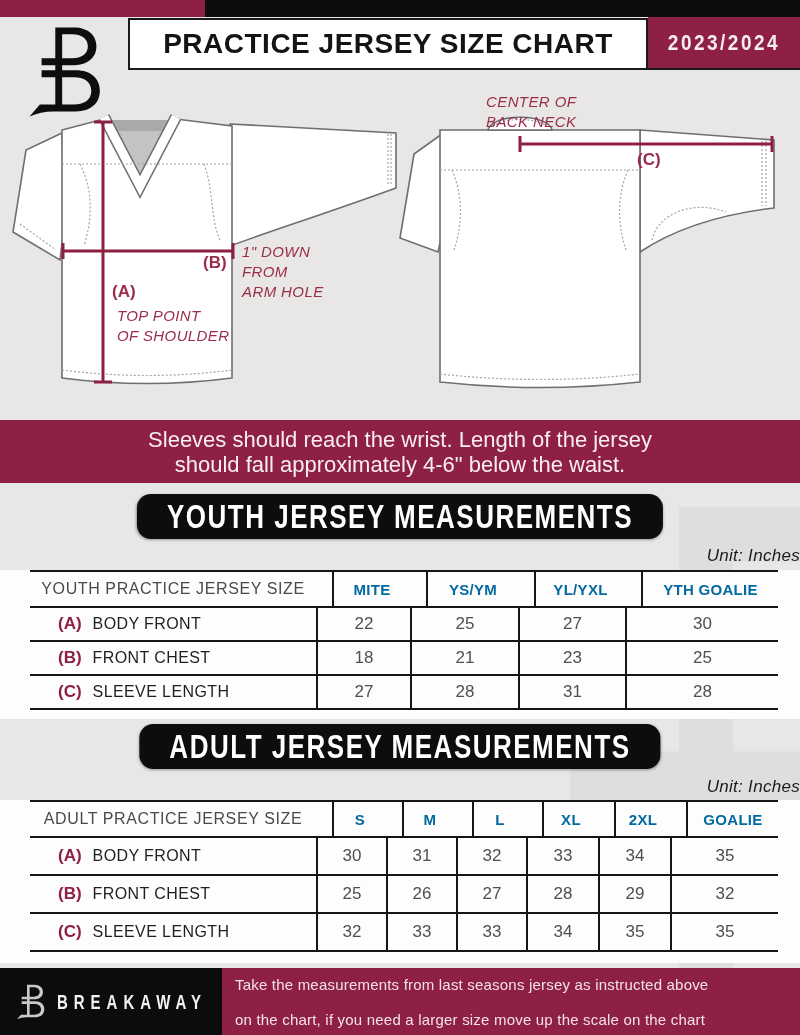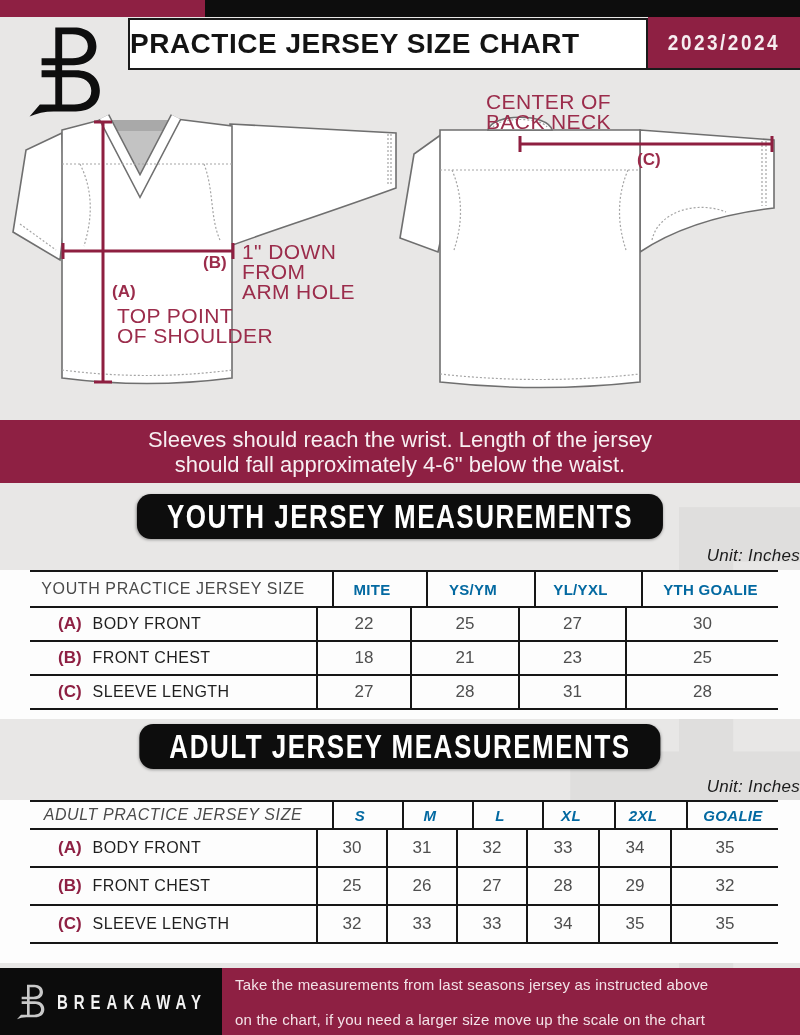--- a/index.html
+++ b/index.html
@@ -9,36 +9,36 @@
     position:relative; width:800px; height:1035px;
     background:#e8e7e6; overflow:hidden;
   }
   
   .strip-maroon { position:absolute; left:0; top:0; width:205px; height:17px; background:#8e2043; }
   .strip-black  { position:absolute; left:205px; top:0; width:595px; height:17px; background:#0d0d0d; }
   .brand-logo   { position:absolute; left:24px; top:24px; width:78px; height:96px; color:#0e0e0e; }
   .title-box {
     position:absolute; left:128px; top:18px; width:520px; height:52px;
     background:#ffffff; border:2px solid #1a1a1a;
-    display:flex; align-items:center; justify-content:flex-start;
+    display:flex; align-items:center; justify-content:center;
   }
   .title-text { font-size:28px; font-weight:bold; color:#141414; letter-spacing:0.5px; white-space:nowrap; }
   .season-box {
     position:absolute; left:648px; top:17px; width:152px; height:51px;
     background:#8e2043; display:flex; align-items:center; justify-content:center;
   }
   .season-text { font-size:19px; font-weight:bold; color:#f6edf0; letter-spacing:2.5px;
     display:inline-block; transform:scaleY(1.15); white-space:nowrap; }
   .header-underline { position:absolute; left:648px; top:68px; width:152px; height:2px; background:#1a1a1a; }
 
   
   .diagram-svg { position:absolute; left:0; top:100px; width:800px; height:315px; }
   .anno { position:absolute; color:#9b2c4b; }
   .anno-key { font-weight:bold; font-size:17px; font-style:normal; }
-  .anno-note { font-size:21px; line-height:20px; letter-spacing:0.4px; }
+  .anno-note { font-style:italic; font-size:15px; line-height:20px; letter-spacing:0.4px; }
 
   
   .banner {
     position:absolute; left:0; top:420px; width:800px; height:63px; background:#8e2043;
     display:flex; align-items:center; justify-content:center;
   }
   .banner-text { max-width:560px; text-align:center; color:#f7eef1; font-size:22px; line-height:25px; }
 
   
   .pill {
@@ -56,21 +56,21 @@
   .band { position:absolute; left:0; width:800px; background:#fdfdfd; }
   .band-youth { top:570px; height:149px; }
   .band-adult { top:800px; height:163px; }
 
   .size-table { position:absolute; left:30px; width:748px; border-top:2px solid #161616; }
   .t-row { display:grid; border-bottom:2px solid #161616; align-items:stretch; }
   .youth-grid { grid-template-columns:286px 94px 108px 107px 153px; }
   .adult-grid { grid-template-columns:286px 70px 70px 70px 72px 72px 108px; }
   .t-head { height:36px; }
   .t-data { height:34px; }
-  .adult .t-head { height:28px;font-style:italic; }
+  .adult .t-head { height:36px; }
   .adult .t-data { height:38px; }
   .cell { display:flex; align-items:center; justify-content:center; }
   .cell.vline { border-left:2px solid #161616; }
   .head-label { font-size:16px; color:#4a4a4a; letter-spacing:0.6px; }
   .head-size  { font-size:15px; font-weight:bold; color:#0369a1; letter-spacing:0.3px;margin-left:16px; }
   .row-label-cell { justify-content:flex-start; padding-left:28px; }
   .row-key { color:#8e2043; font-weight:bold; font-size:17px; margin-right:11px; }
   .row-label { font-size:16px; color:#1f1f1f; letter-spacing:0.4px; }
   .val { font-size:17px; color:#4f4f4f; }
 

